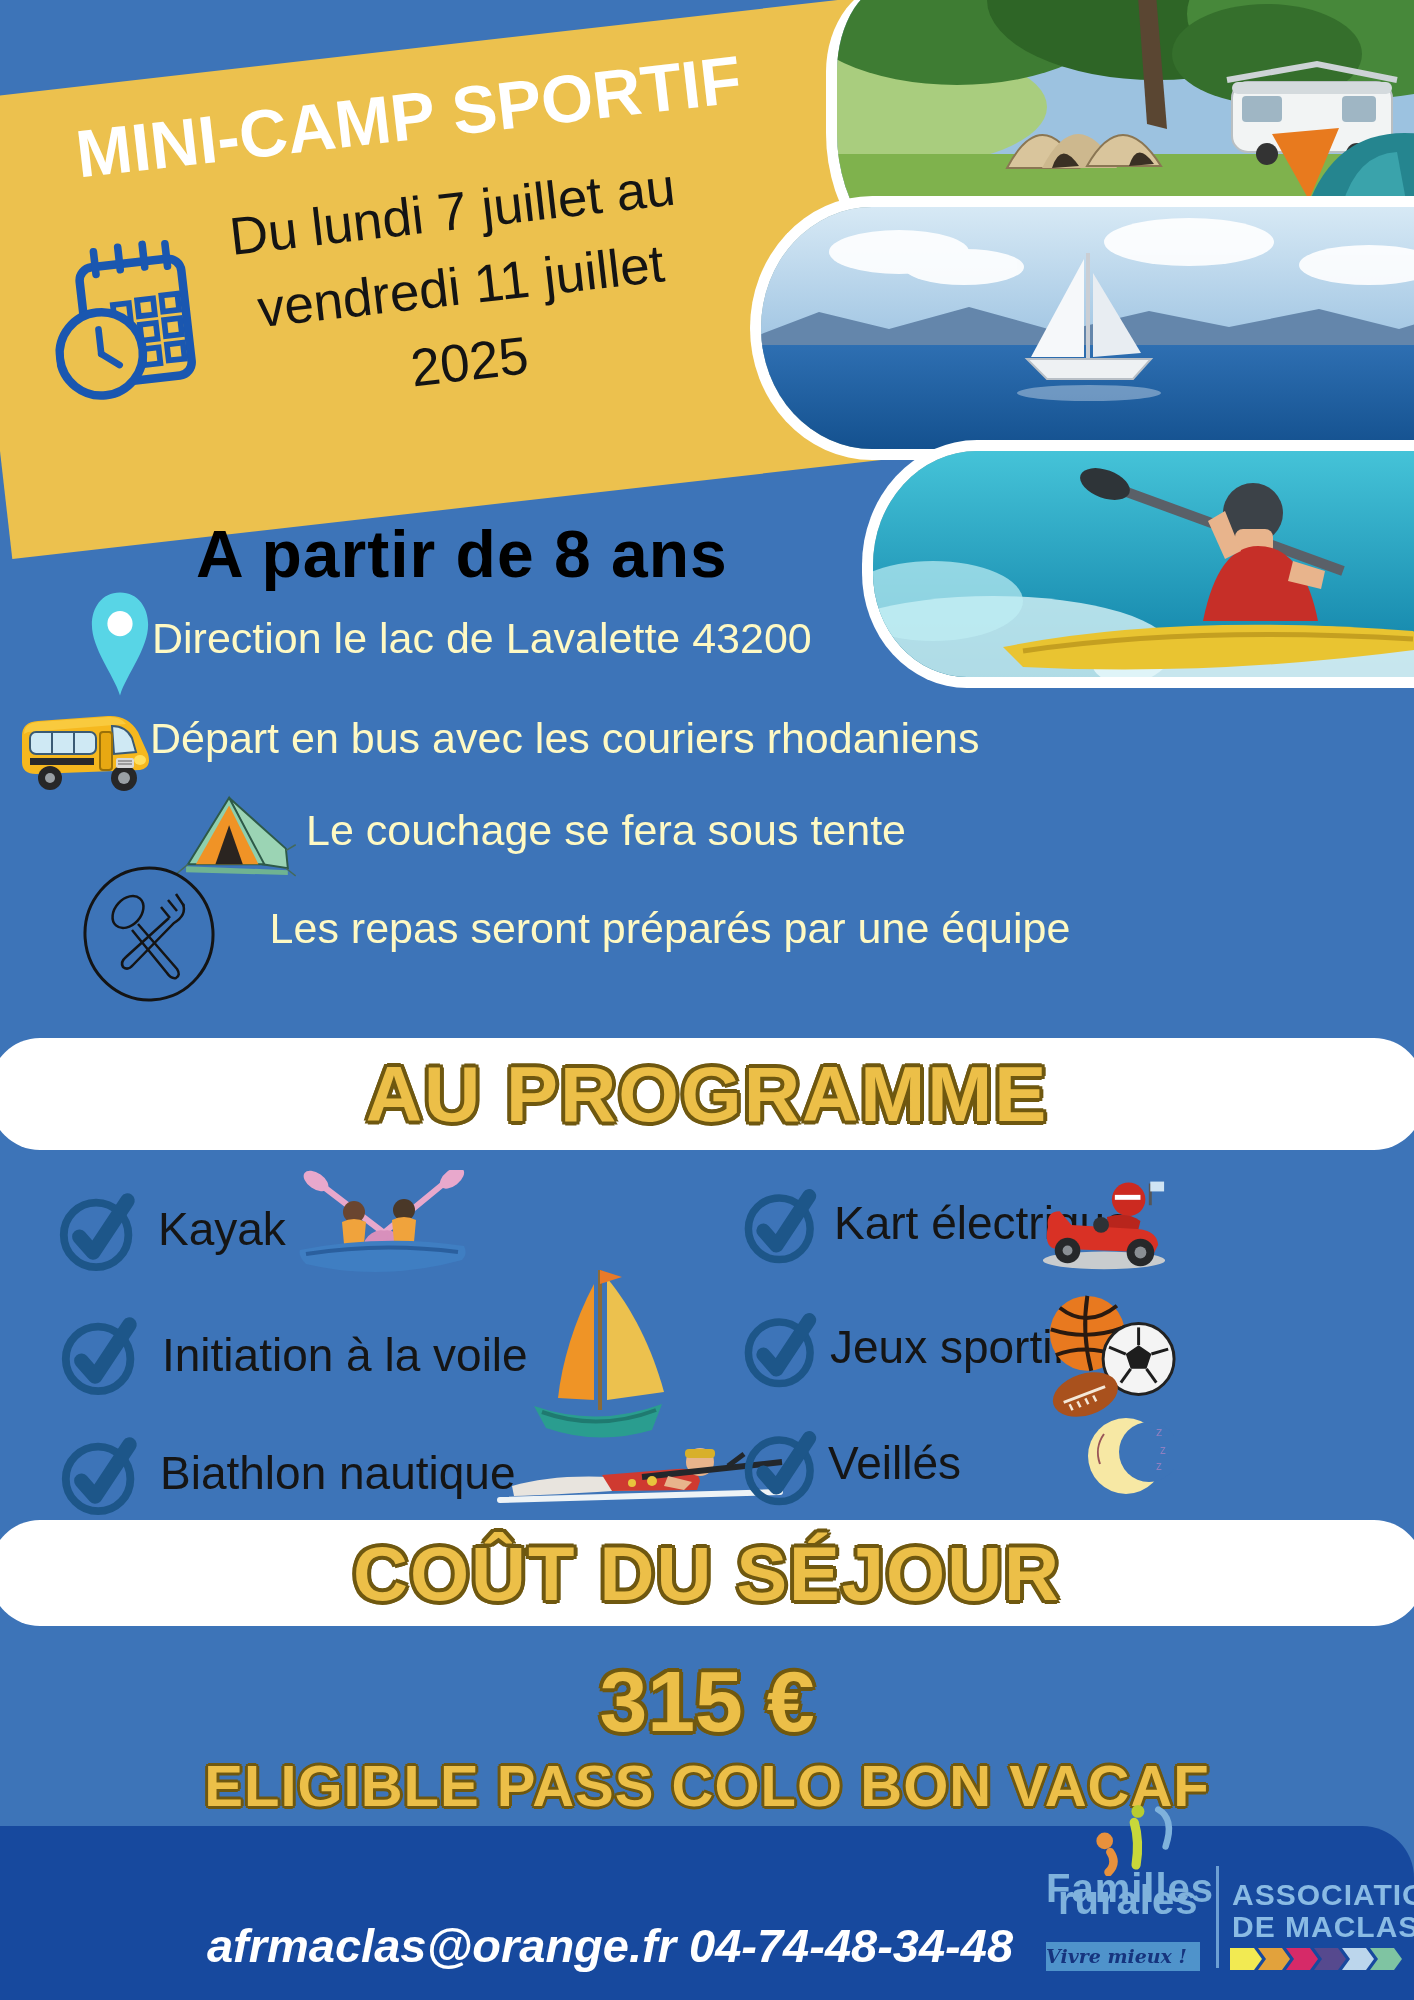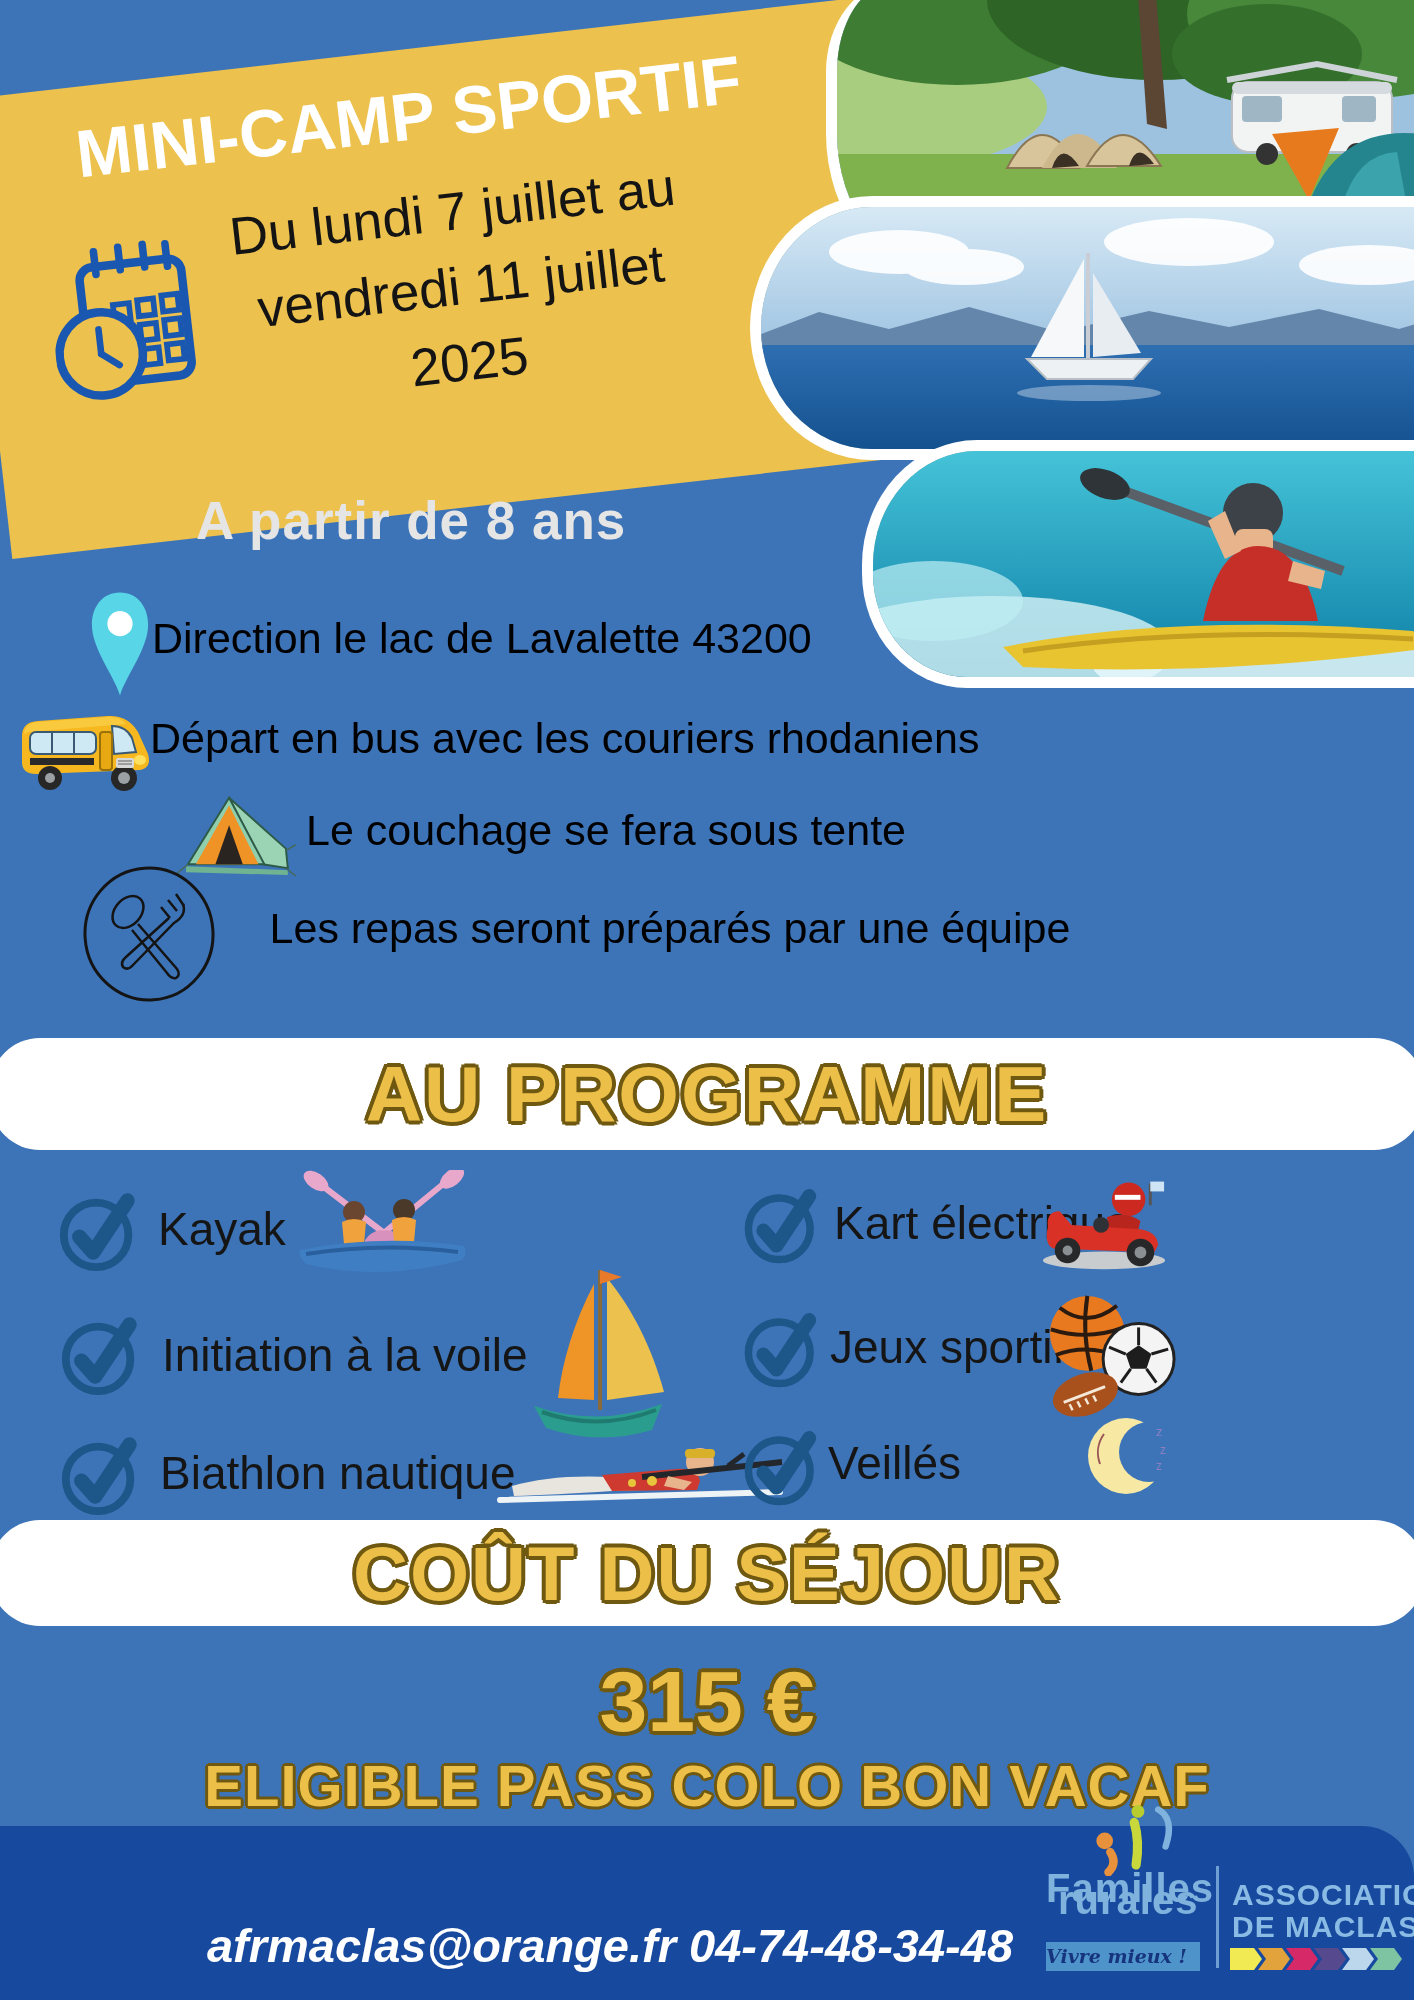--- a/index.html
+++ b/index.html
@@ -18,22 +18,22 @@
 
   
   .photo{z-index:2;overflow:hidden;border:11px solid #ffffff;border-right:none;background:#8aa;}
   .photo svg{display:block;width:100%;height:100%;}
   .photo-camping{left:826px;top:-18px;width:600px;height:290px;border-top:none;
                  border-radius:70px 0 0 120px / 90px 0 0 150px;}
   .photo-sailing{left:750px;top:196px;width:676px;height:242px;border-radius:125px 0 0 125px / 135px 0 0 135px;}
   .photo-kayak{left:862px;top:440px;width:564px;height:226px;border-radius:115px 0 0 105px / 125px 0 0 115px;}
 
   
-  .age-heading{left:196px;top:490px;z-index:3;font-size:53px;font-weight:900;color:#e5e5e5;letter-spacing:1px;white-space:nowrap;}
-  .info-text{z-index:3;font-size:43px;color:#000000;white-space:nowrap;}
+  .age-heading{left:196px;top:516px;z-index:3;font-size:66px;font-weight:900;color:#000000;letter-spacing:1px;white-space:nowrap;}
+  .info-text{z-index:3;font-size:43px;color:#fef9c3;white-space:nowrap;}
   .icon-wrap{z-index:3;}
   .icon-wrap svg{display:block;width:100%;height:100%;}
   .pin-pos{left:88px;top:588px;width:64px;height:112px;}
   .txt1{left:152px;top:614px;}
   .bus-pos{left:16px;top:702px;width:142px;height:98px;}
   .txt2{left:150px;top:714px;}
   .tent-pos{left:172px;top:786px;width:124px;height:92px;}
   .txt3{left:306px;top:806px;}
   .utensils-pos{left:80px;top:866px;width:138px;height:136px;}
   .txt4{left:170px;top:902px;width:1000px;text-align:center;white-space:normal;line-height:1.25;}

